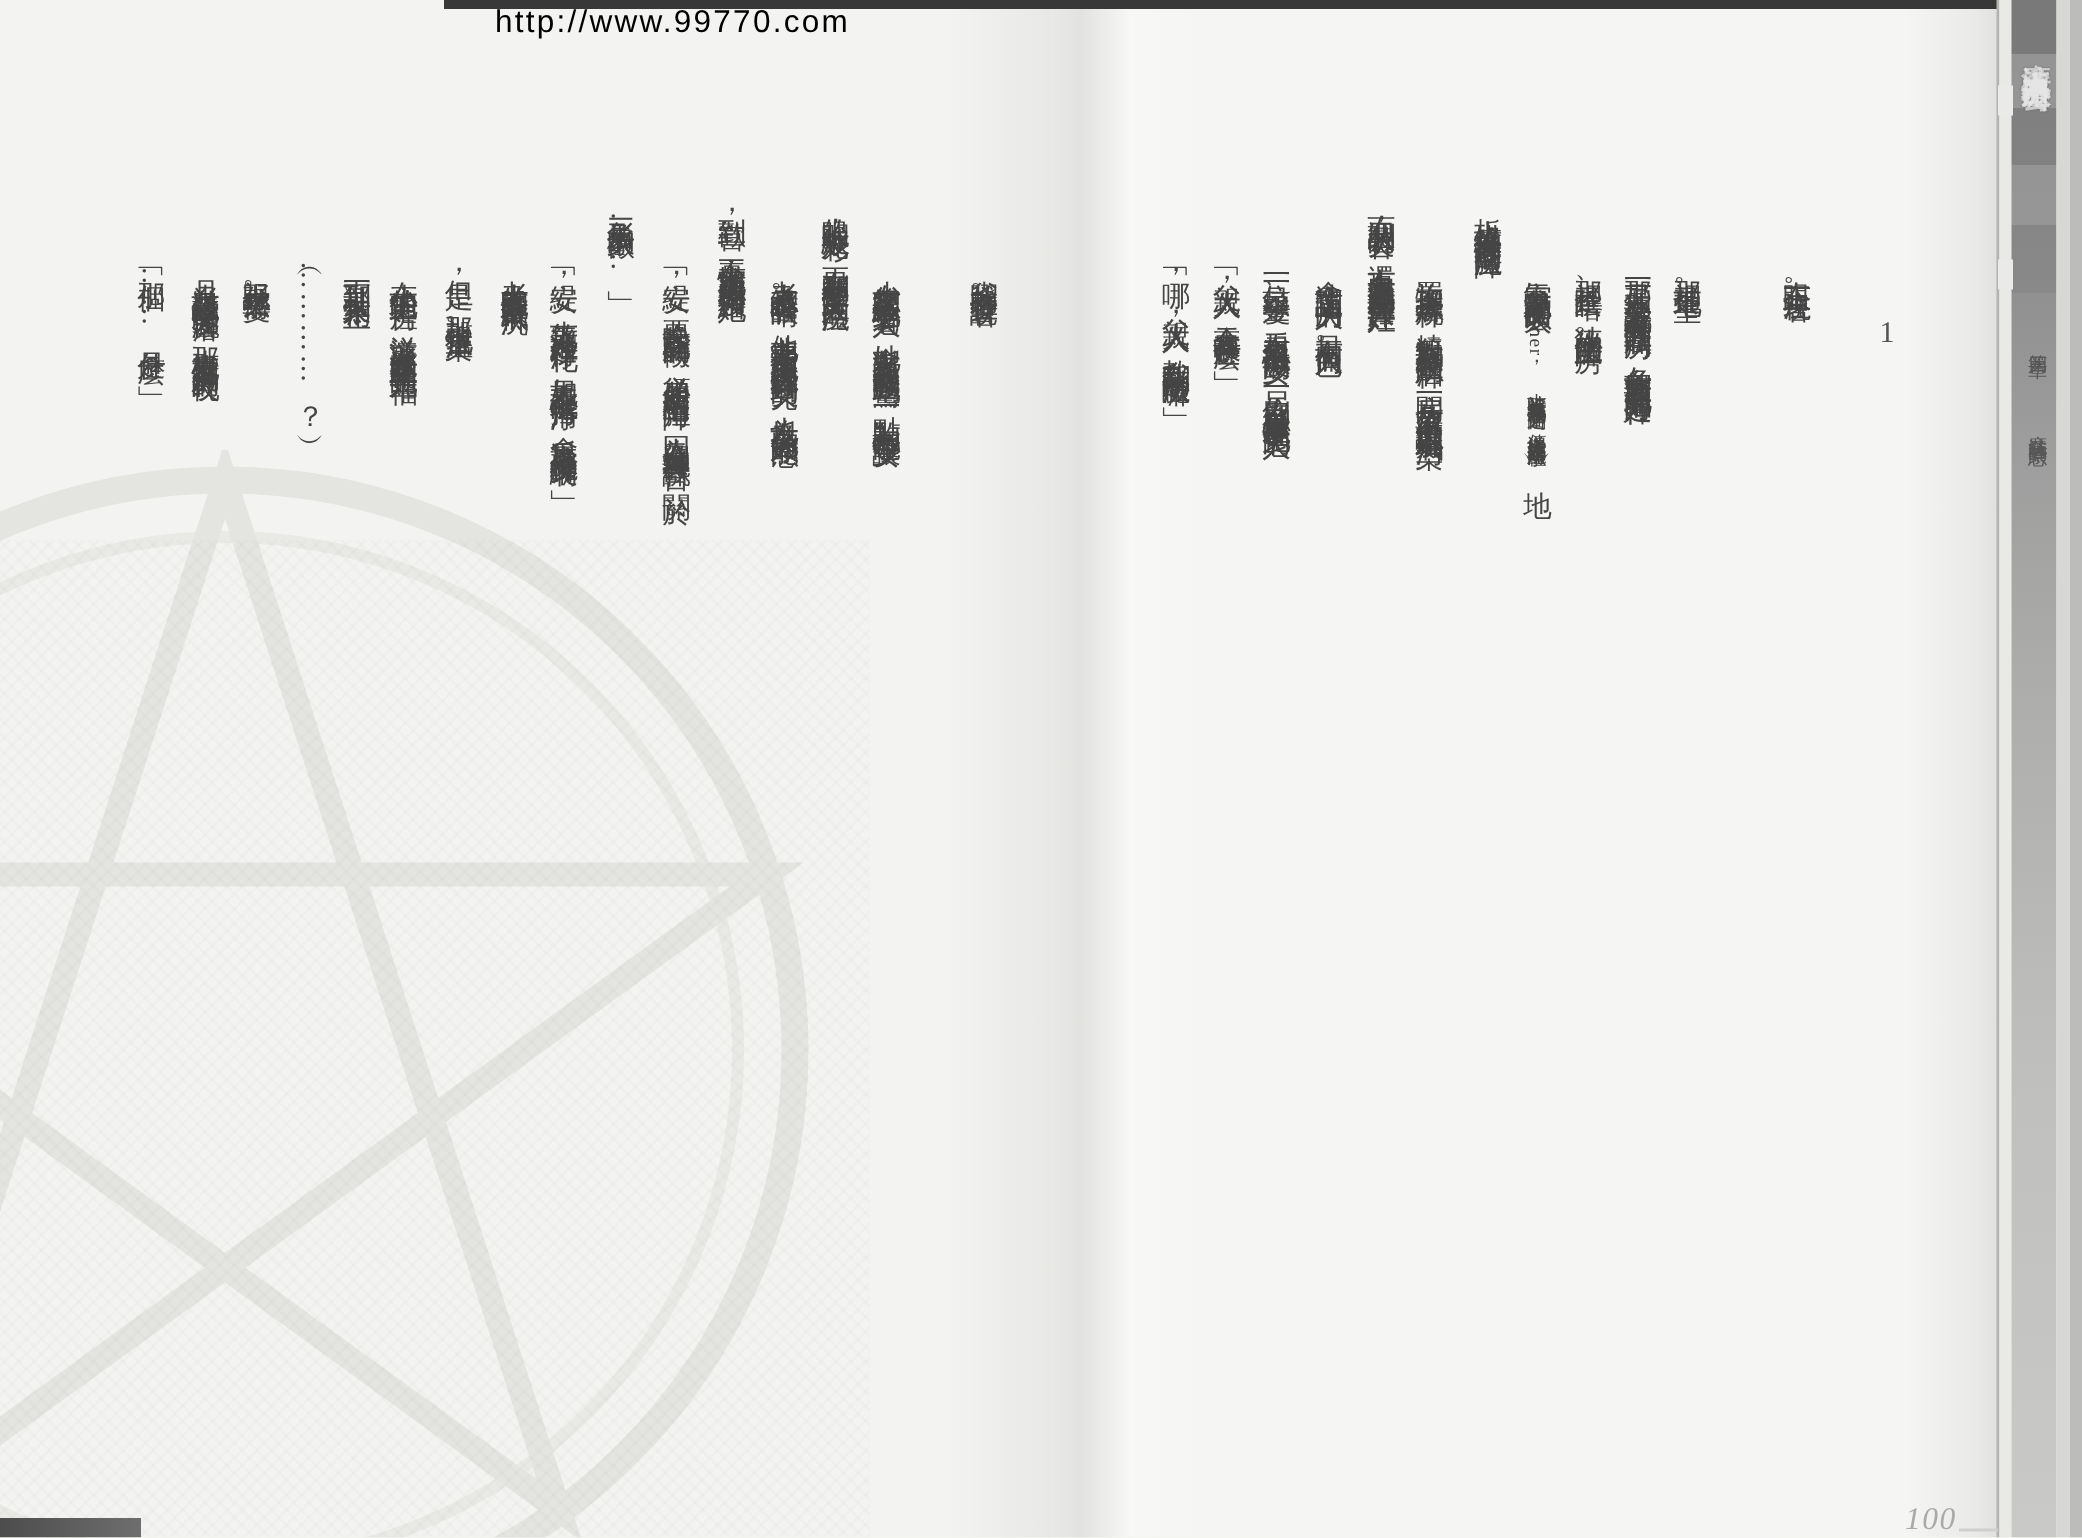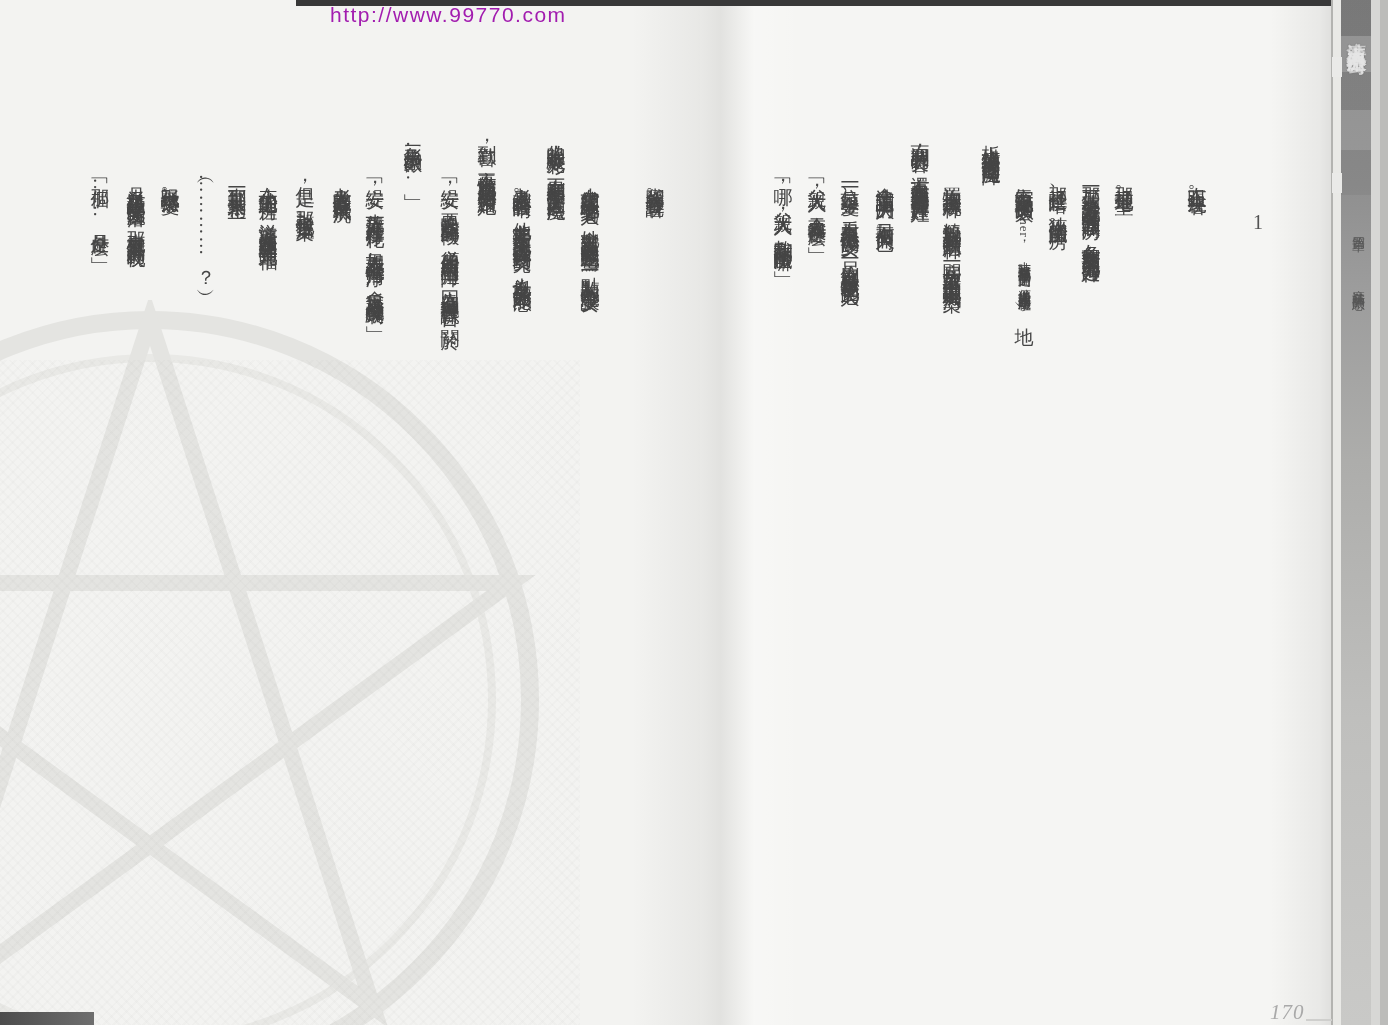--- a/index.html
+++ b/index.html
@@ -18,21 +18,21 @@
 
   
   #right-edge-shade { position:absolute; left:1270px; top:0; width:62px; height:1025px;
     background:linear-gradient(90deg, rgba(0,0,0,0) 0%, rgba(0,0,0,.05) 80%, rgba(0,0,0,.09) 100%); }
   #page-edge-line { position:absolute; left:1331px; top:0; width:2px; height:1025px; background:#b3b3b0; }
   #page-edge-strip { position:absolute; left:1333px; top:0; width:8px; height:1025px; background:#e9e9e6; }
 
   
   #top-bar { position:absolute; left:296px; top:0; width:1036px; height:6px; background:#383838; }
   #watermark-url { position:absolute; left:330px; top:3px; font-size:21px; letter-spacing:1.5px;
-    color:#a21caf; font-family:"Liberation Sans","DejaVu Sans",sans-serif; }
+    color:#000000; font-family:"Liberation Sans","DejaVu Sans",sans-serif; }
 
   
   #pentagram { position:absolute; left:-250px; top:300px; width:800px; height:800px; }
   #halftone { position:absolute; left:0; top:360px; width:580px; height:665px;
     background-image:repeating-linear-gradient(45deg, rgba(90,90,85,.022) 0 2px, transparent 2px 7px),
                      repeating-linear-gradient(-45deg, rgba(90,90,85,.022) 0 2px, transparent 2px 7px); }
 
   
   .v-col { position:absolute; writing-mode:vertical-rl; text-orientation:mixed;
     font-size:19px; letter-spacing:1.8px; color:#454545; line-height:22px; white-space:nowrap; }
@@ -124,17 +124,17 @@
   <div id="sidebar"></div>
   <div id="sidebar-checker"></div>
   <div class="sidebar-notch" id="notch-1"></div>
   <div class="sidebar-notch" id="notch-2"></div>
   <div id="sidebar-strip-1"></div>
   <div id="sidebar-strip-2"></div>
   <div id="sidebar-series-title">魔法人力派遣公司</div>
   <div id="sidebar-chapter-number">第四章</div>
   <div id="sidebar-chapter-title">魔法師的禁忌</div>
 
-  <div id="page-number">170</div>
+  <div id="page-number">100</div>
   <div id="page-number-rule"></div>
   <div id="bottom-left-strip"></div>
 
 </div>
 
 </body></html>

